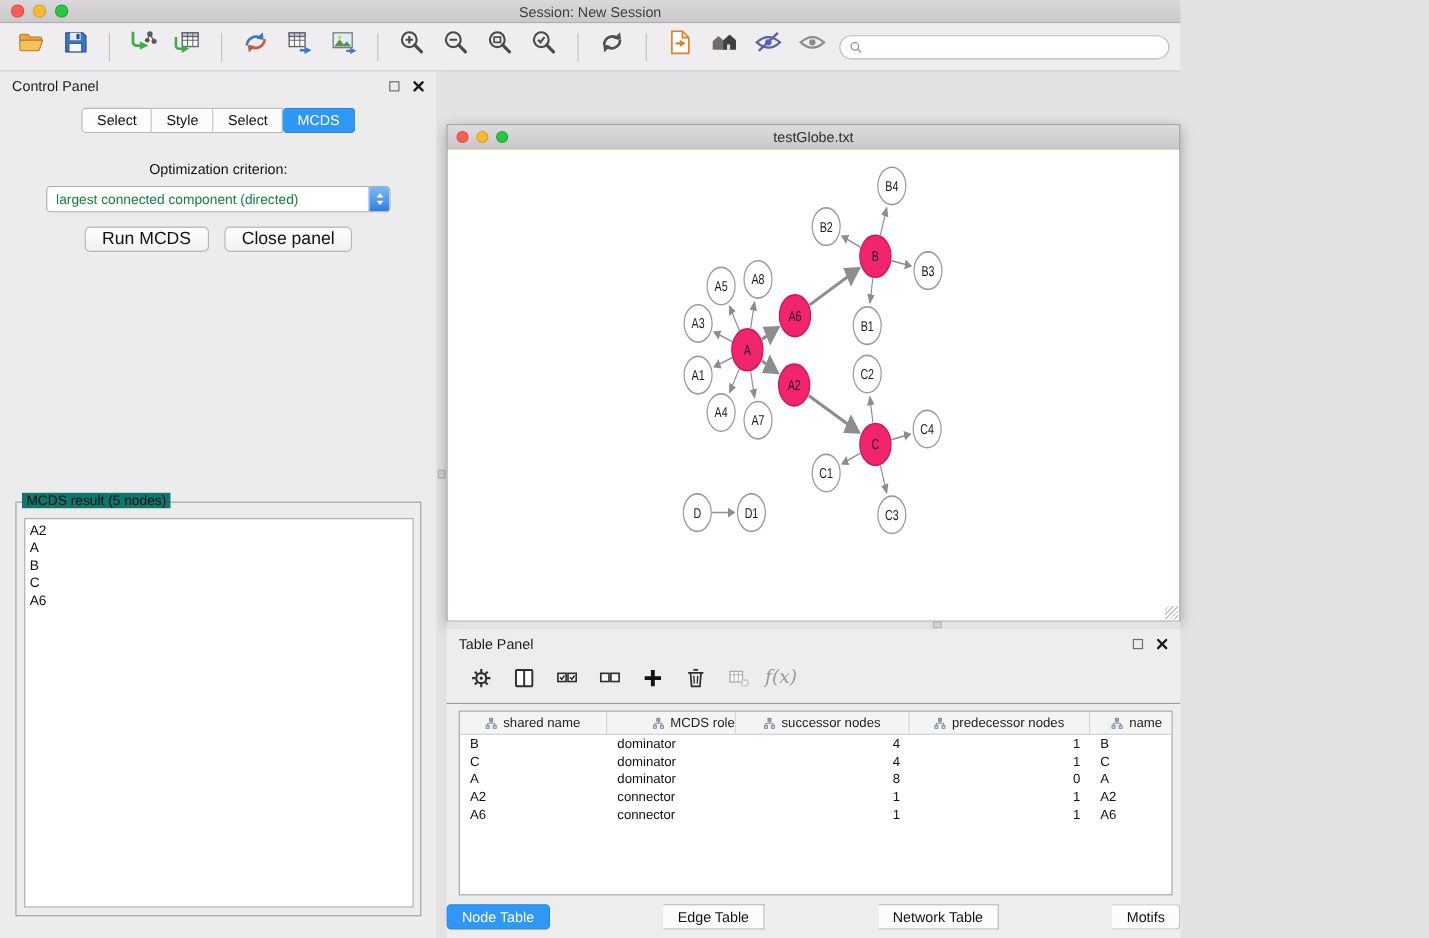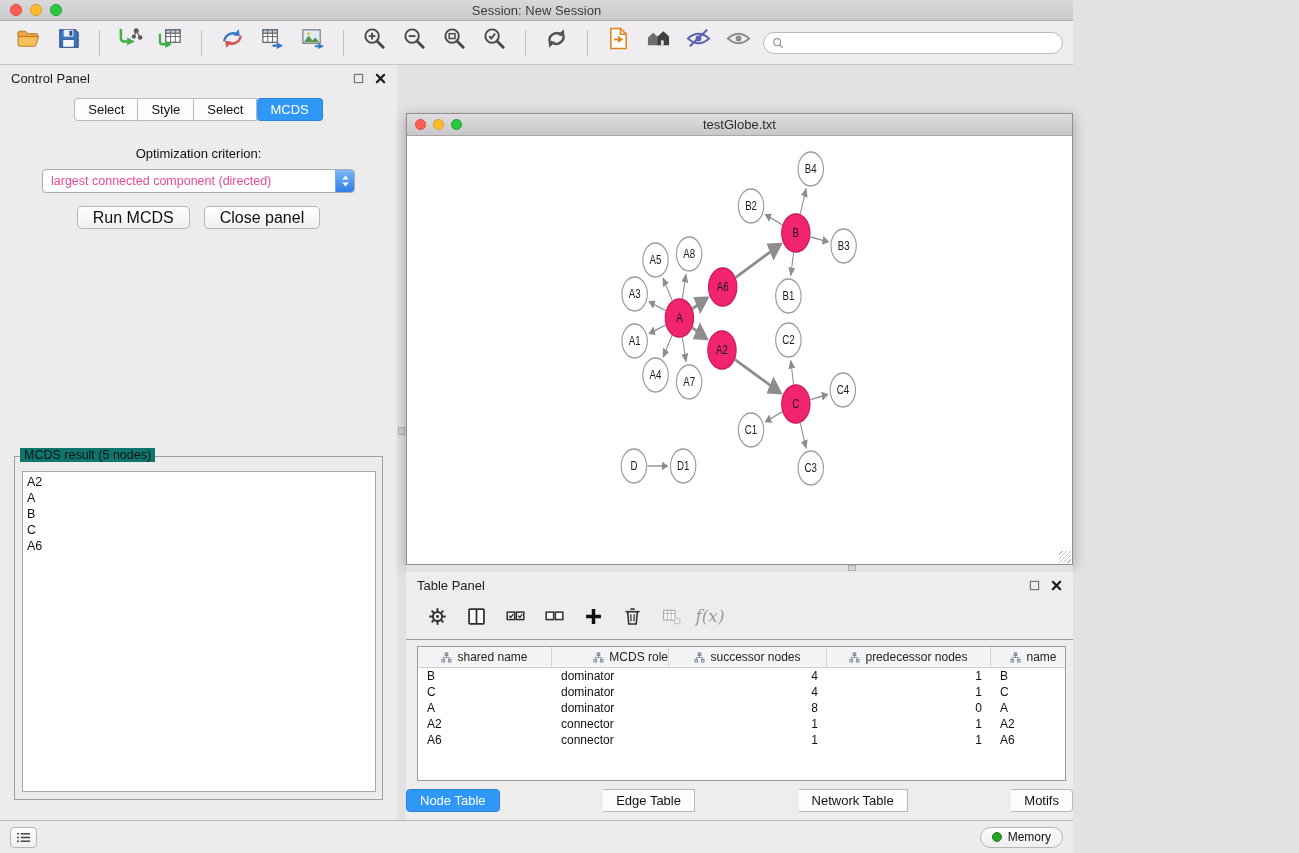--- a/index.html
+++ b/index.html
@@ -34,21 +34,21 @@
   .panel-header{height:26px;display:flex;align-items:center;padding:0 11px;font-size:13px;color:#1c1c1c;flex:none;}
   .winctl{margin-left:auto;display:flex;gap:11px;align-items:center;}
   .winctl svg{width:11px;height:11px;display:block;cursor:pointer;}
   .cp-tabs{display:flex;justify-content:center;margin-top:7px;flex:none;}
   .seg{border:1px solid #b9b9b9;border-left:none;background:#fcfcfc;font-size:13px;padding:3px 13px;color:#111;cursor:pointer;font-family:inherit;line-height:15px;}
   .seg:first-child{border-left:1px solid #b9b9b9;border-radius:4px 0 0 4px;}
   .seg:last-child{border-radius:0 4px 4px 0;}
   .seg.active{background:#2f97f6;border-color:#2a85e0;color:#fff;border-radius:4px;}
   .opt-label{text-align:center;font-size:13px;margin-top:25px;color:#111;flex:none;}
   .dropdown{margin:8px auto 0;width:313px;height:24px;border:1px solid #acacac;border-radius:4px;background:#fff;display:flex;align-items:center;cursor:pointer;flex:none;overflow:hidden;}
-  .dd-text{flex:1;font-size:12.5px;padding:0 8px;white-space:nowrap;color:#ec4899;}
+  .dd-text{flex:1;font-size:12.5px;padding:0 8px;white-space:nowrap;color:#15803d;}
   .dd-stepper{width:19px;height:100%;background:linear-gradient(#7db8f9,#2f7de4);display:flex;align-items:center;justify-content:center;flex:none;border-left:1px solid #7aa8e0;}
   .dd-stepper svg{width:9px;height:14px;}
   .cp-buttons{display:flex;justify-content:center;gap:14px;margin-top:13px;flex:none;}
   .cp-buttons button{height:23px;padding:0 15px;border:1px solid #b5b5b5;border-radius:5px;background:linear-gradient(#ffffff,#f0f0f0);font-size:16px;font-family:inherit;cursor:pointer;color:#111;}
   .groupbox{position:absolute;left:14px;right:14px;top:391px;bottom:20px;border:1px solid #9f9f9f;}
   .gb-title{position:absolute;top:-9px;left:5px;background:#0f766e;padding:0 4px;font-size:12.5px;color:#111;}
   .resultlist{position:absolute;left:7px;right:6px;top:14px;bottom:7px;background:#fff;border:1px solid #a8a8a8;padding:2px 4px;overflow:auto;}
   .result-item{font-size:12.5px;line-height:16px;color:#111;cursor:default;}
 
   
@@ -600,32 +600,14 @@
             <button class="seg active">Node Table</button>
             <button class="seg">Edge Table</button>
             <button class="seg">Network Table</button>
             <button class="seg">Motifs</button>
           </div>
       </div>
 
     </div>
   </div>
 
-  <div class="statusbar">
-    <button class="status-left-btn">
-      <svg viewBox="0 0 18 14">
-          <g stroke="#444" stroke-width="1.6">
-            <line x1="2" y1="3" x2="4" y2="3"></line>
-            <line x1="6" y1="3" x2="16" y2="3"></line>
-            <line x1="2" y1="7" x2="4" y2="7"></line>
-            <line x1="6" y1="7" x2="16" y2="7"></line>
-            <line x1="2" y1="11" x2="4" y2="11"></line>
-            <line x1="6" y1="11" x2="16" y2="11"></line>
-          </g>
-        </svg>
-    </button>
-    <button class="memory-btn">
-      <span class="mem-dot"></span>
-      <span>Memory</span>
-    </button>
-  </div>
 
 </div>
 
 </body></html>

